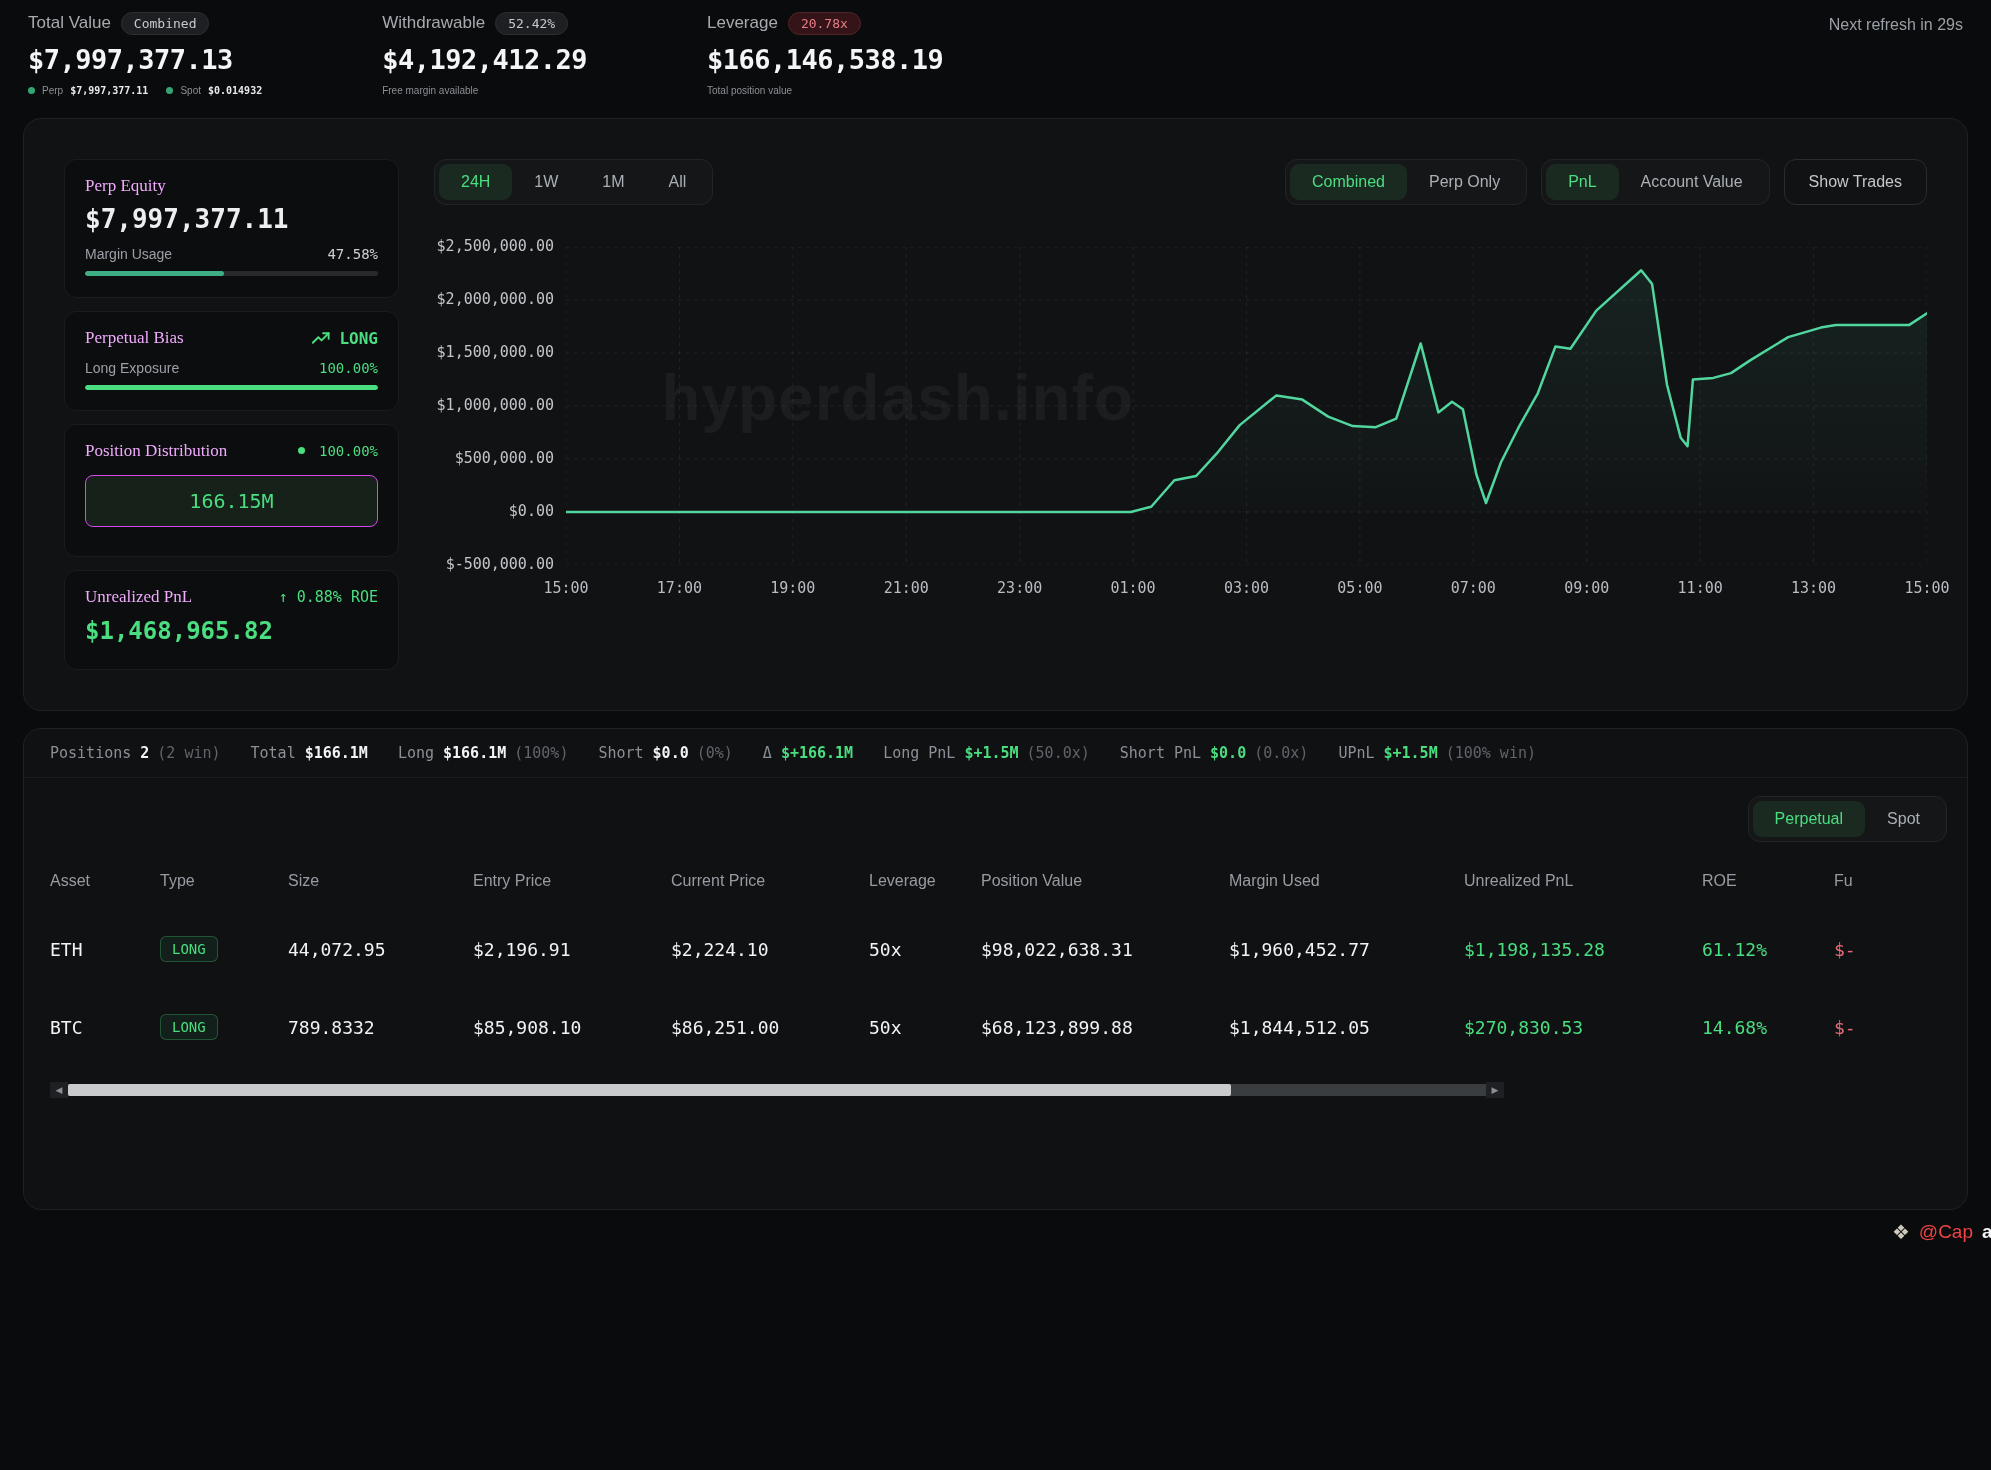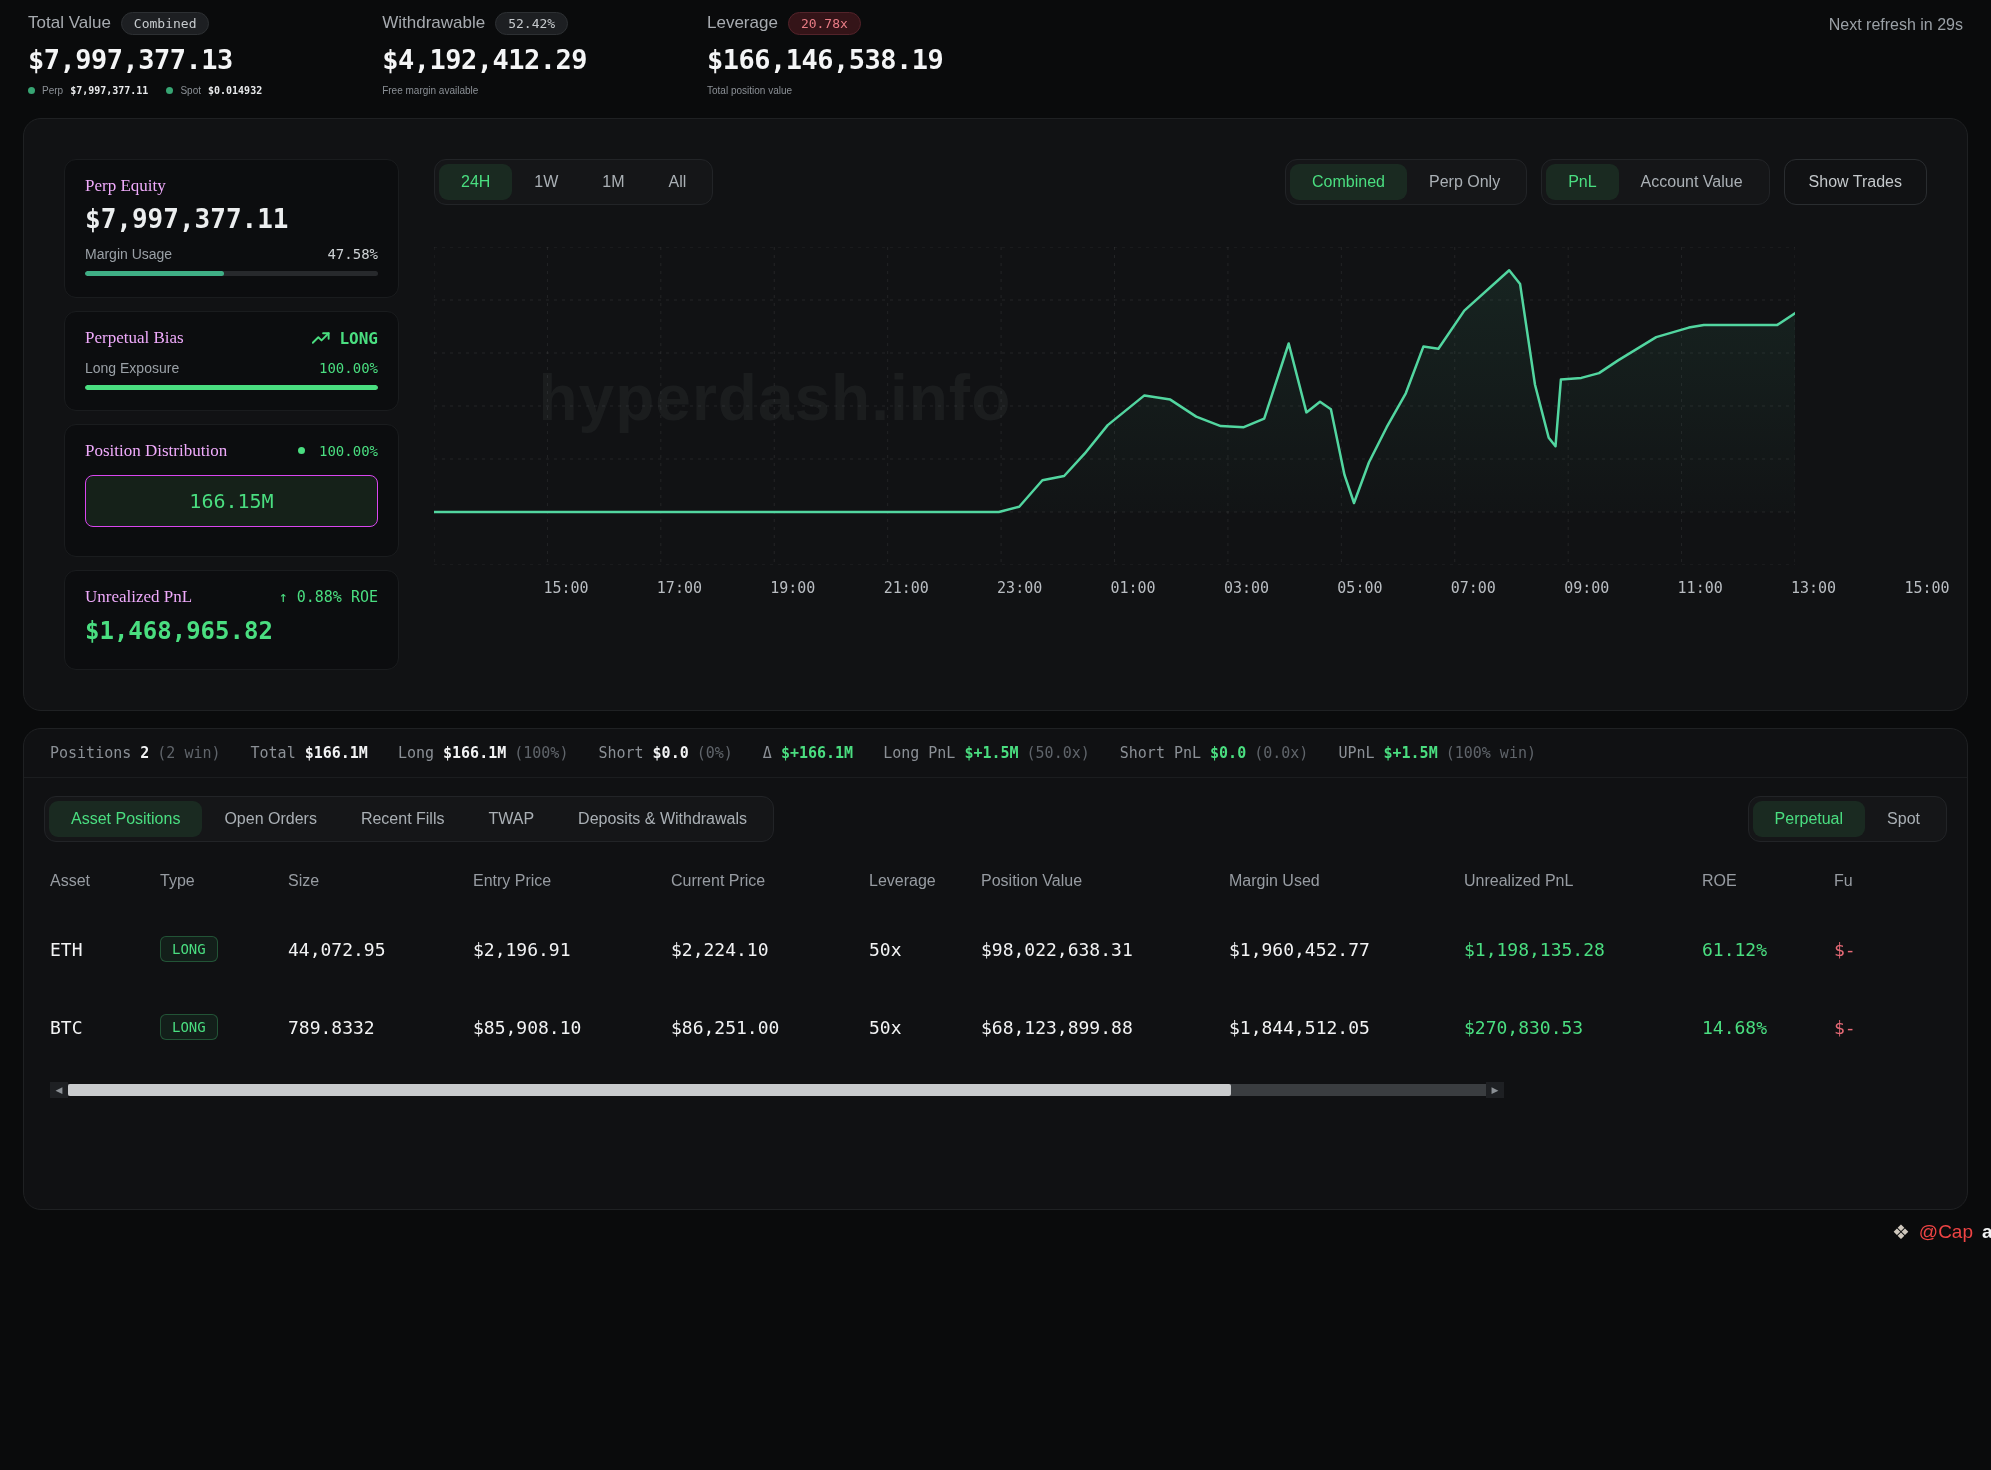--- a/index.html
+++ b/index.html
@@ -189,20 +189,29 @@
           </div>
         <div class="seg-group" id="metric-tabs">
             <button class="seg-btn active">PnL</button>
             <button class="seg-btn">Account Value</button>
           </div>
         <button class="solo-btn">Show Trades</button>
       </div>
     </div>
 
     <div class="chart-body">
+      <div class="y-labels" id="y-labels">
+          <div class="y-tick" style="top: -10px;">$2,500,000.00</div>
+          <div class="y-tick" style="top: 43px;">$2,000,000.00</div>
+          <div class="y-tick" style="top: 96px;">$1,500,000.00</div>
+          <div class="y-tick" style="top: 149px;">$1,000,000.00</div>
+          <div class="y-tick" style="top: 202px;">$500,000.00</div>
+          <div class="y-tick" style="top: 255px;">$0.00</div>
+          <div class="y-tick" style="top: 308px;">$-500,000.00</div>
+        </div>
       <div class="plot" id="plot">
           <svg width="1361" height="318" style="position: absolute; left: 0px; top: 0px;">
             <defs>
               <linearGradient id="areaGrad" x1="0" y1="0" x2="0" y2="1">
                 <stop offset="0%" stop-color="#52d6a0" stop-opacity="0.09"></stop>
                 <stop offset="100%" stop-color="#52d6a0" stop-opacity="0.01"></stop>
               </linearGradient>
             </defs>
             <line x1="0" y1="0" x2="1361" y2="0" stroke="rgba(255,255,255,0.08)" stroke-dasharray="3 5"></line>
             <line x1="0" y1="52.999999999999986" x2="1361" y2="52.999999999999986" stroke="rgba(255,255,255,0.08)" stroke-dasharray="3 5"></line>
@@ -254,27 +263,20 @@
       <span><span class="sum-lbl">Total</span><span class="sum-val">$166.1M</span></span>
       <span><span class="sum-lbl">Long</span><span class="sum-val">$166.1M</span><span class="sum-muted">(100%)</span></span>
       <span><span class="sum-lbl">Short</span><span class="sum-val">$0.0</span><span class="sum-muted">(0%)</span></span>
       <span><span class="sum-lbl">Δ</span><span class="sum-val g">$+166.1M</span></span>
       <span><span class="sum-lbl">Long PnL</span><span class="sum-val g">$+1.5M</span><span class="sum-muted">(50.0x)</span></span>
       <span><span class="sum-lbl">Short PnL</span><span class="sum-val g">$0.0</span><span class="sum-muted">(0.0x)</span></span>
       <span><span class="sum-lbl">UPnL</span><span class="sum-val g">$+1.5M</span><span class="sum-muted">(100% win)</span></span>
     </div>
 
   <div class="tabs-row">
-    <div class="seg-group" id="asset-tabs">
-        <button class="seg-btn active">Asset Positions</button>
-        <button class="seg-btn">Open Orders</button>
-        <button class="seg-btn">Recent Fills</button>
-        <button class="seg-btn">TWAP</button>
-        <button class="seg-btn">Deposits &amp; Withdrawals</button>
-      </div>
     <div class="seg-group market-toggle" id="market-toggle">
         <button class="seg-btn active">Perpetual</button>
         <button class="seg-btn">Spot</button>
       </div>
   </div>
 
   <div class="table-wrap">
     <div class="tgrid thead" id="table-header">
         <div>Asset</div>
         <div>Type</div>

